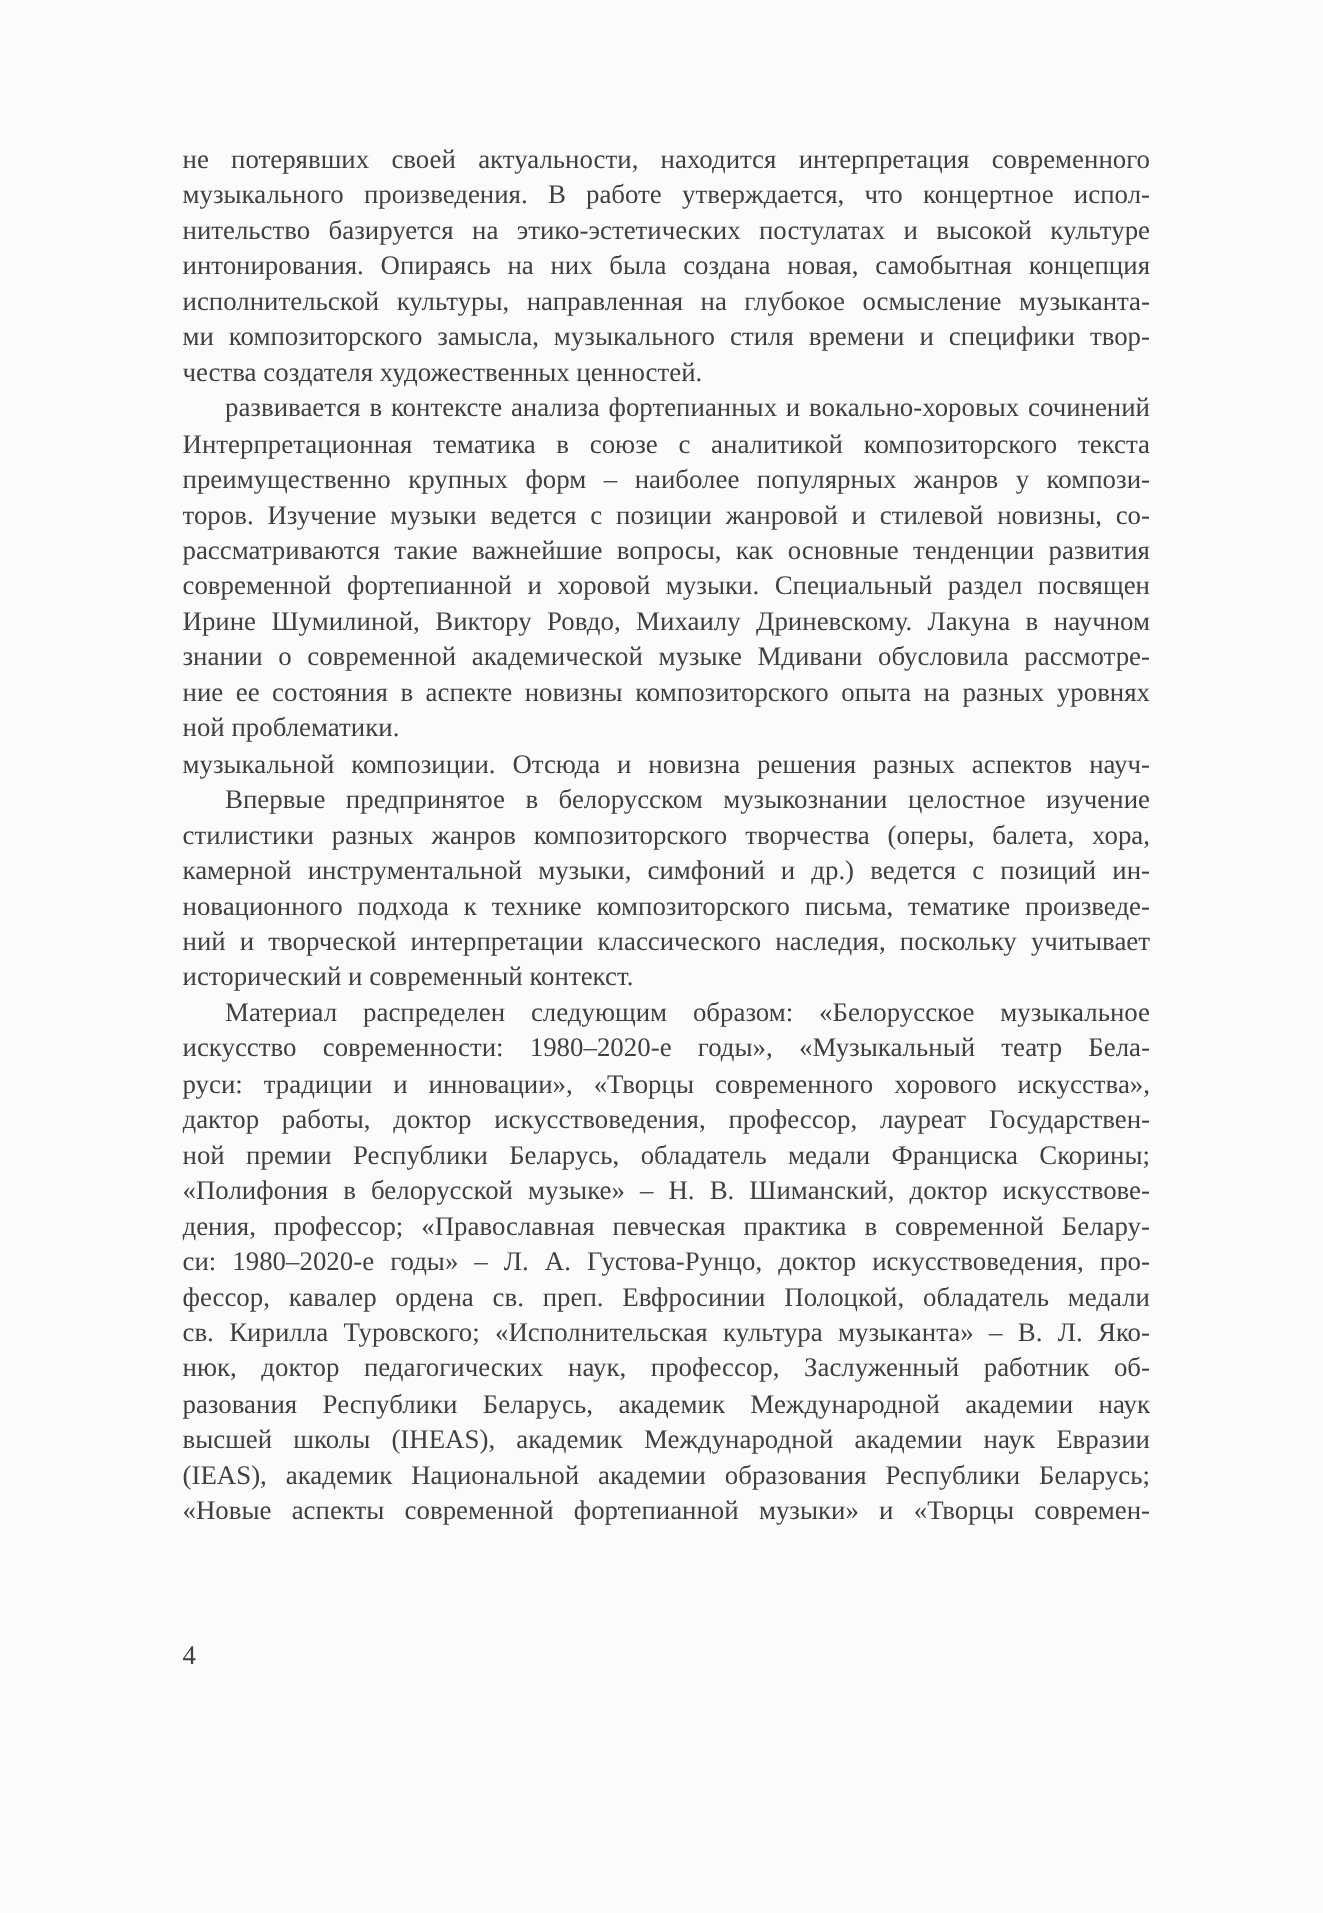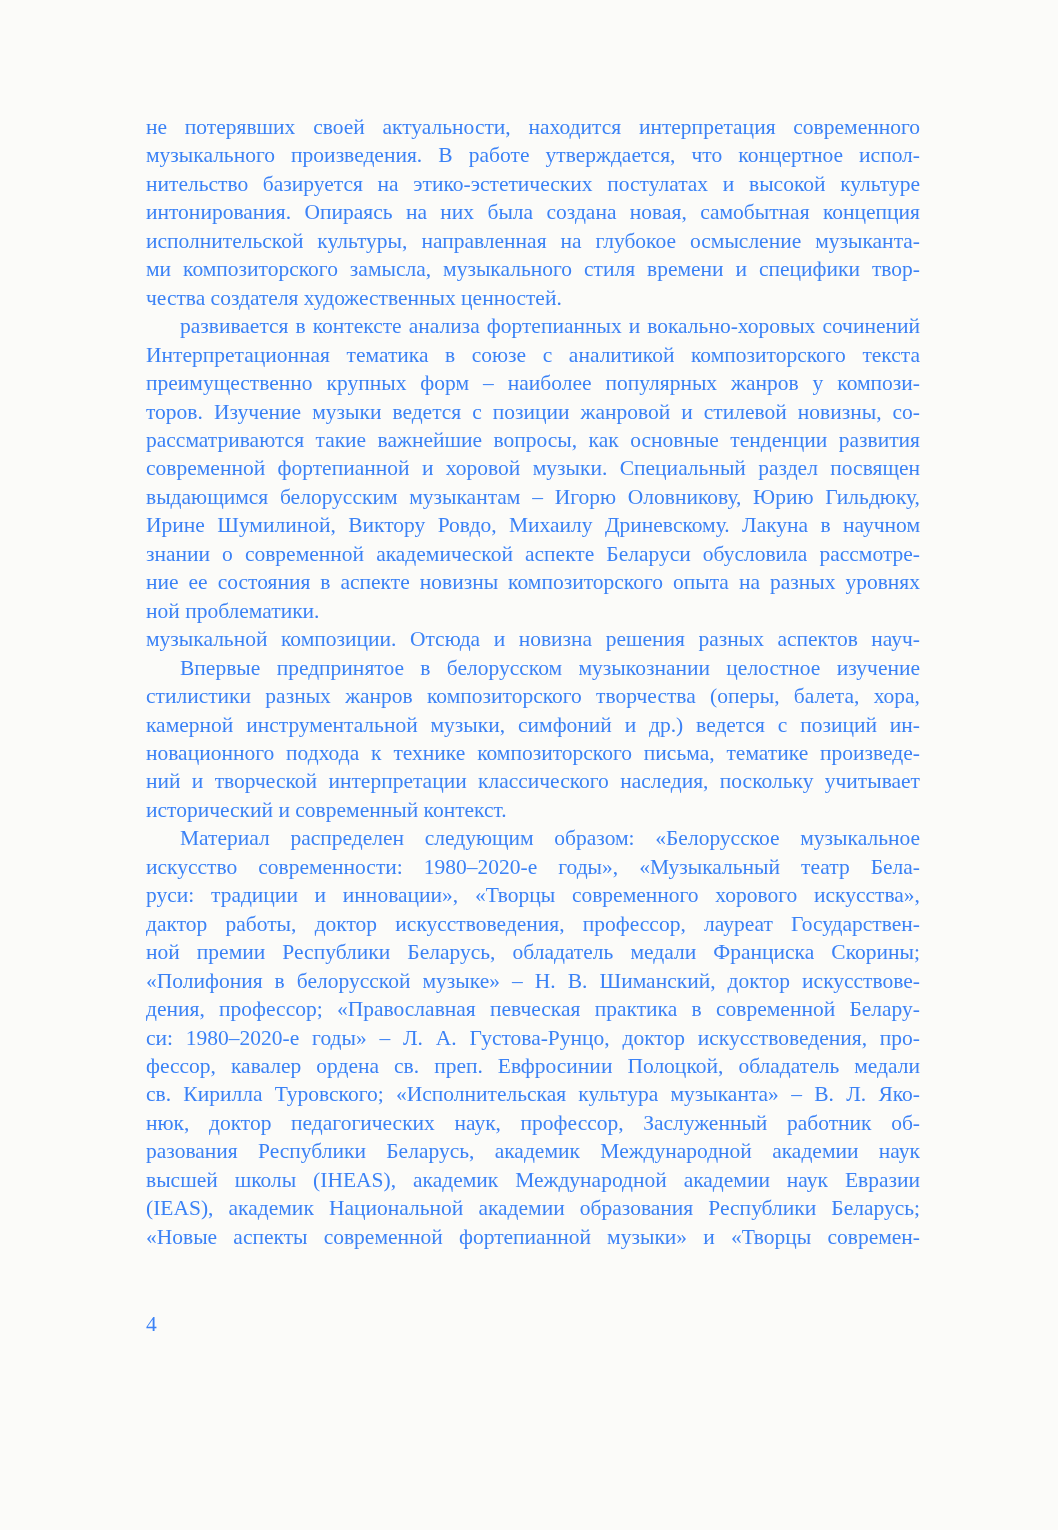--- a/index.html
+++ b/index.html
@@ -6,21 +6,21 @@
     margin: 0;
     padding: 0;
     background: #e8e8e6;
   }
   .page {
     position: relative;
     width: 1058px;
     height: 1530px;
     background: #fbfbf9;
     font-family: "Liberation Serif", "DejaVu Serif", serif;
-    color: #3b82f6;
+    color: #404040;
     overflow: hidden;
   }
   .text-block {
     position: absolute;
     left: 146px;
     top: 113px;
     width: 774px;
   }
   .para { margin: 0; padding: 0; }
   .line {
@@ -62,23 +62,22 @@
         <div class="line">ми композиторского замысла, музыкального стиля времени и специфики твор-</div>
         <div class="line no-just">чества создателя художественных ценностей.</div>
       </div>
       <div class="para indent">
         <div class="line">развивается в контексте анализа фортепианных и вокально-хоровых сочинений</div>
         <div class="line">Интерпретационная тематика в союзе с аналитикой композиторского текста</div>
         <div class="line">преимущественно крупных форм – наиболее популярных жанров у компози-</div>
         <div class="line">торов. Изучение музыки ведется с позиции жанровой и стилевой новизны, со-</div>
         <div class="line">рассматриваются такие важнейшие вопросы, как основные тенденции развития</div>
         <div class="line">современной фортепианной и хоровой музыки. Специальный раздел посвящен</div>
-        <div class="line">выдающимся белорусским музыкантам – Игорю Оловникову, Юрию Гильдюку,</div>
         <div class="line">Ирине Шумилиной, Виктору Ровдо, Михаилу Дриневскому. Лакуна в научном</div>
-        <div class="line">знании о современной академической аспекте Беларуси обусловила рассмотре-</div>
+        <div class="line">знании о современной академической музыке Мдивани обусловила рассмотре-</div>
         <div class="line">ние ее состояния в аспекте новизны композиторского опыта на разных уровнях</div>
         <div class="line no-just">ной проблематики.</div>
         <div class="line">музыкальной композиции. Отсюда и новизна решения разных аспектов науч-</div>
       </div>
       <div class="para indent">
         <div class="line">Впервые предпринятое в белорусском музыкознании целостное изучение</div>
         <div class="line">стилистики разных жанров композиторского творчества (оперы, балета, хора,</div>
         <div class="line">камерной инструментальной музыки, симфоний и др.) ведется с позиций ин-</div>
         <div class="line">новационного подхода к технике композиторского письма, тематике произведе-</div>
         <div class="line">ний и творческой интерпретации классического наследия, поскольку учитывает</div>

